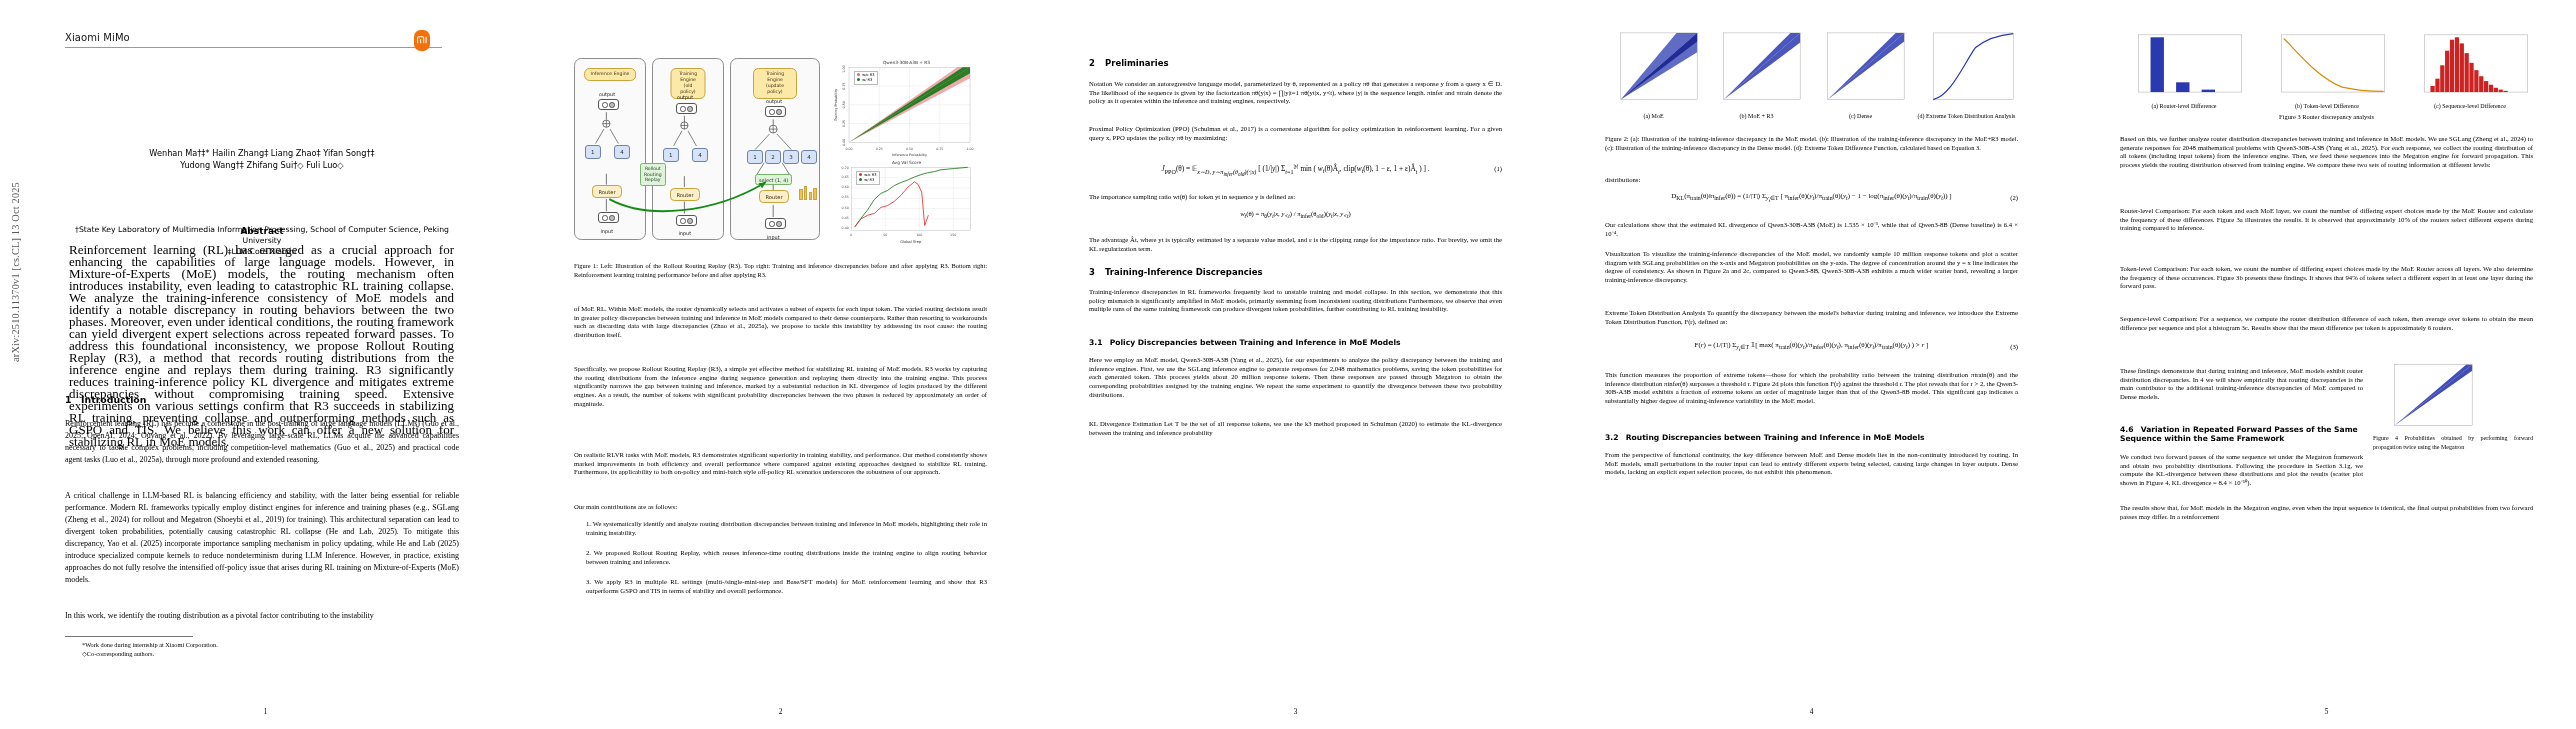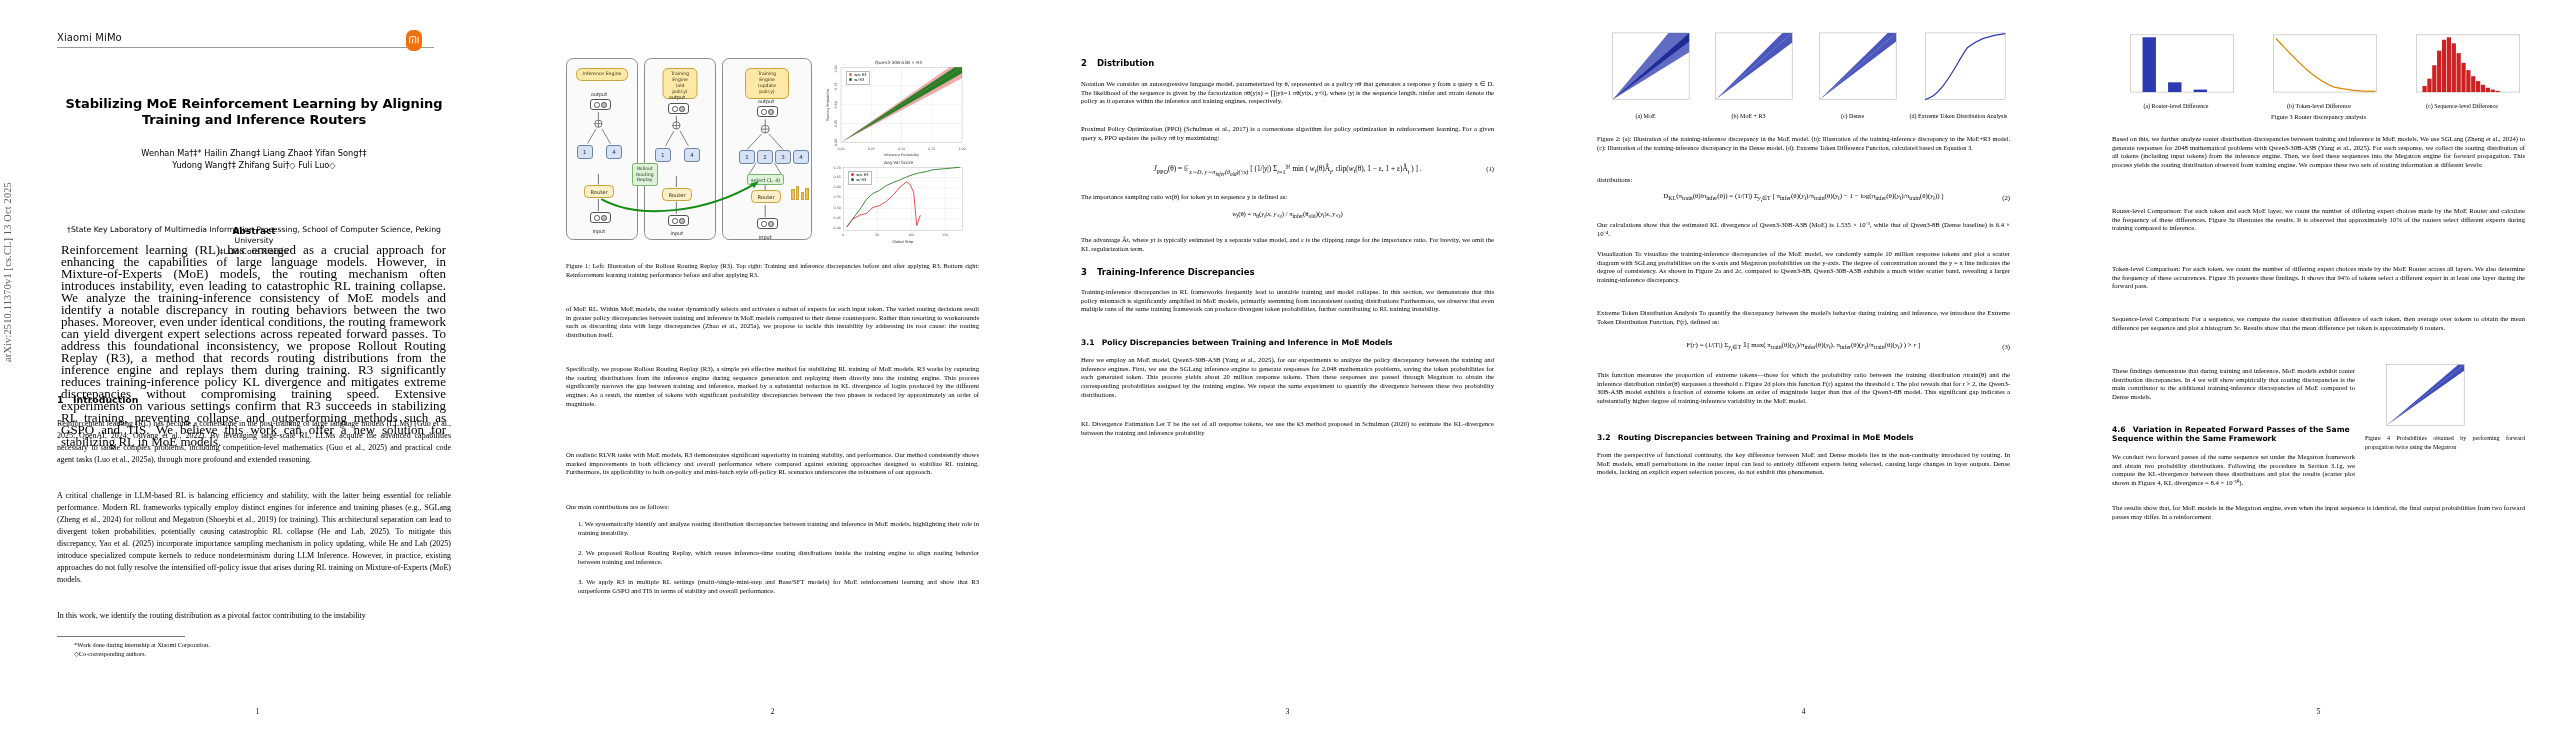--- a/index.html
+++ b/index.html
@@ -1,19 +1,19 @@
 <!DOCTYPE html>
 <html style="font-size:9.7px"><head>
 <meta charset="utf-8">
 <style>
   * { box-sizing: border-box; margin:0; padding:0; }
   html,body { width:2576px; height:729px; background:#ffffff; overflow:hidden; }
   body { font-family:"Liberation Serif", serif; color:#000; }
 
-  .sheet { position:absolute; top:0; left:0; width:2471px; height:729px; background:#fff; }
+  .sheet { position:absolute; top:0; left:8px; width:2471px; height:729px; background:#fff; }
 
   .page { position:absolute; top:0; background:#fff; height:729px; }
   .page-inner { position:relative; width:100%; height:100%; padding:0; }
 
   
   #page1 { left:0; width:515px; }
   .arxiv-stamp{
     position:absolute; left:2.4px; top:362px;
     transform:rotate(-90deg); transform-origin:left top;
     font-family:"Liberation Serif", serif; font-size:10.3px; color:#5a5a5a;
@@ -178,21 +178,20 @@
       </div>
 
       <div class="milogo">
         <svg width="10.3" height="8" viewBox="0 0 17 13" aria-hidden="true">
           <path d="M1 12 V3 Q1 1 3 1 H9 Q11 1 11 3 V12" fill="none" stroke="#fff" stroke-width="1.7"></path>
           <line x1="6" y1="5" x2="6" y2="12" stroke="#fff" stroke-width="1.7"></line>
           <line x1="15" y1="1" x2="15" y2="12" stroke="#fff" stroke-width="1.7"></line>
         </svg>
       </div>
 
-      <div class="ptitle">Stabilizing MoE Reinforcement Learning by Aligning Training and Inference Routers</div>
 
       <div class="authors">
         <div>Wenhan Ma†‡*        Hailin Zhang‡        Liang Zhao‡        Yifan Song†‡</div>
         <div>Yudong Wang†‡        Zhifang Sui†◇        Fuli Luo◇</div>
       </div>
 
       <div class="affil" style="white-space:pre-line">†State Key Laboratory of Multimedia Information Processing, School of Computer Science, Peking University
 ‡LLM-Core Xiaomi</div>
 
       <div class="abs-h">Abstract</div>
@@ -406,21 +405,21 @@
       <div class="col-body" style="left:63px; top:578px; width:401px;">3. We apply R3 in multiple RL settings (multi-/single-mini-step and Base/SFT models) for MoE reinforcement learning and show that R3 outperforms GSPO and TIS in terms of stability and overall performance.</div>
 
       <div class="pnum">2</div>
     </div>
   </div>
 
   <div class="page" id="page3">
     <div class="page-inner">
 
       <div class="sec-h" style="position:absolute; left:51px; top:58px; font-size:8.5px;">
-        <span class="num">2</span><span>Distribution</span>
+        <span class="num">2</span><span>Preliminaries</span>
       </div>
 
       <div class="col-body" style="left:51px; top:80px; width:413px;">Notation We consider an autoregressive language model, parameterized by θ, represented as a policy πθ that generates a response y from a query x ∈ D. The likelihood of the sequence is given by the factorization πθ(y|x) = ∏|y|t=1 πθ(yt|x, y&lt;t), where |y| is the sequence length. πinfer and πtrain denote the policy as it operates within the inference and training engines, respectively.</div>
       <div class="col-body" style="left:51px; top:125px; width:413px;">Proximal Policy Optimization (PPO) (Schulman et al., 2017) is a cornerstone algorithm for policy optimization in reinforcement learning. For a given query x, PPO updates the policy πθ by maximizing:</div>
 
       <div style="position:absolute; left:51px; top:163px; width:413px; text-align:center; font-size:7.3px;">
         <span class="math">J</span><sub>PPO</sub>(θ) = 𝔼<sub><span class="math">x∼D, y∼π<sub>infer</sub>(θ<sub>old</sub>)(·|x)</span></sub> [ (1/|<span class="math">y</span>|) Σ<sub><span class="math">t</span>=1</sub><sup>|<span class="math">y</span>|</sup> min ( <span class="math">w<sub>t</sub></span>(θ)Â<sub><span class="math">t</span></sub>, clip(<span class="math">w<sub>t</sub></span>(θ), 1 − ε, 1 + ε)Â<sub><span class="math">t</span></sub> ) ] .
         <span class="eqno" style="position:absolute; right:0; top:2.4px;">(1)</span>
       </div>
 
@@ -502,21 +501,21 @@
       <div class="col-body" style="left:51px; top:309px; width:413px;">Extreme Token Distribution Analysis  To quantify the discrepancy between the model's behavior during training and inference, we introduce the Extreme Token Distribution Function, F(r), defined as:</div>
 
       <div style="position:absolute; left:51px; top:341px; width:413px; text-align:center; font-size:7px;">
         F(<span class="math">r</span>) = (1/|T|) Σ<sub><span class="math">y<sub>t</sub></span>∈T</sub> 𝟙[ max( π<sub>train</sub>(θ)(<span class="math">y<sub>t</sub></span>)/π<sub>infer</sub>(θ)(<span class="math">y<sub>t</sub></span>), π<sub>infer</sub>(θ)(<span class="math">y<sub>t</sub></span>)/π<sub>train</sub>(θ)(<span class="math">y<sub>t</sub></span>) ) &gt; <span class="math">r</span> ]
         <span class="eqno" style="position:absolute; right:0; top:2.4px;">(3)</span>
       </div>
 
       <div class="col-body" style="left:51px; top:371px; width:413px;">This function measures the proportion of extreme tokens—those for which the probability ratio between the training distribution πtrain(θ) and the inference distribution πinfer(θ) surpasses a threshold r. Figure 2d plots this function F(r) against the threshold r. The plot reveals that for r &gt; 2, the Qwen3-30B-A3B model exhibits a fraction of extreme tokens an order of magnitude larger than that of the Qwen3-8B model. This significant gap indicates a substantially higher degree of training-inference variability in the MoE model.</div>
 
       <div class="sec-h" style="position:absolute; left:51px; top:433px; width:413px; font-size:7.6px;">
-        <span class="num" style="min-width:20.7px">3.2</span><span>Routing Discrepancies between Training and Proximal in MoE Models</span>
+        <span class="num" style="min-width:20.7px">3.2</span><span>Routing Discrepancies between Training and Inference in MoE Models</span>
       </div>
 
       <div class="col-body" style="left:51px; top:451px; width:413px;">From the perspective of functional continuity, the key difference between MoE and Dense models lies in the non-continuity introduced by routing. In MoE models, small perturbations in the router input can lead to entirely different experts being selected, causing large changes in layer outputs. Dense models, lacking an explicit expert selection process, do not exhibit this phenomenon.</div>
 
       <div class="pnum">4</div>
     </div>
   </div>
 
   <div class="page" id="page5">
     <div class="page-inner">

